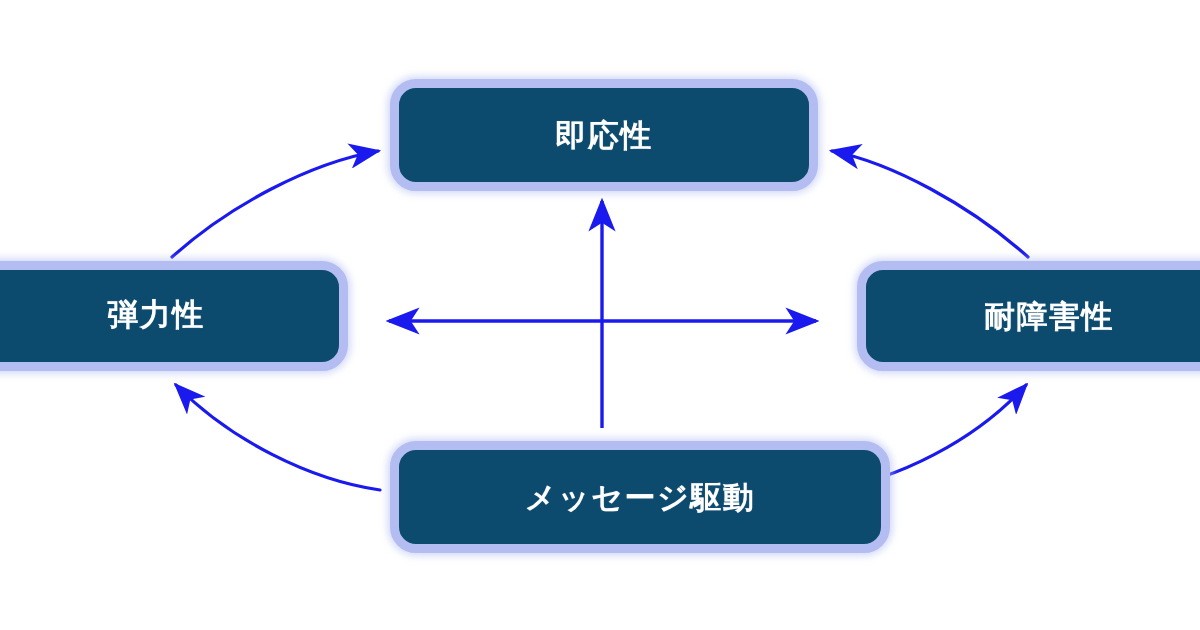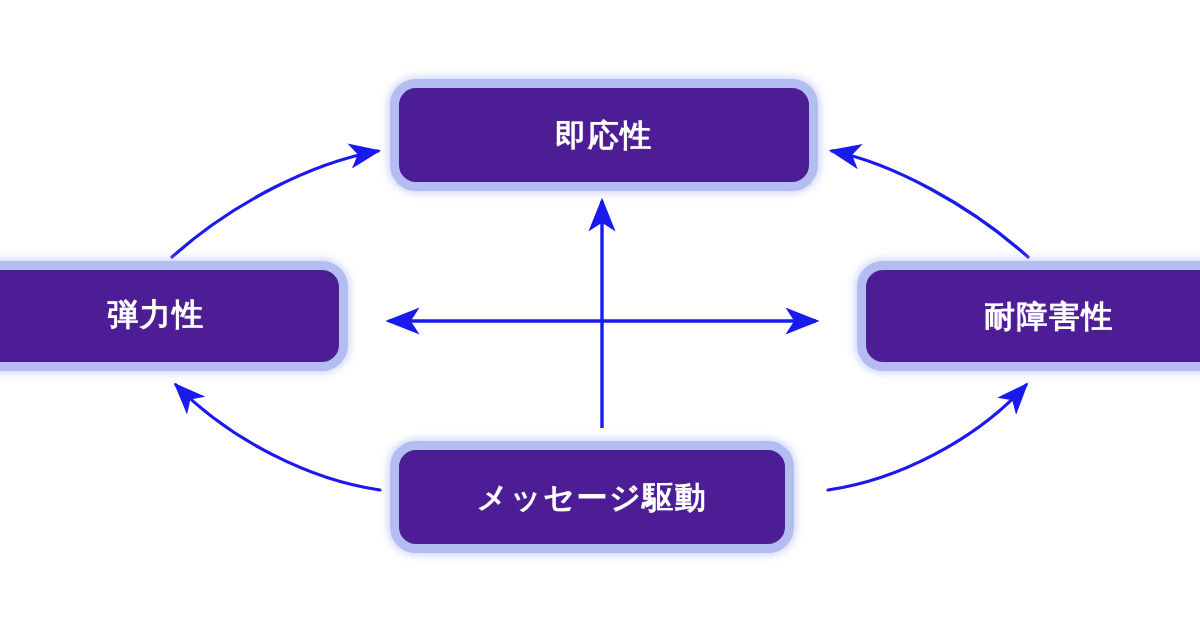--- a/index.html
+++ b/index.html
@@ -24,21 +24,21 @@
     width: 1200px;
     height: 630px;
     pointer-events: none;
   }
   .node {
     position: absolute;
     box-sizing: border-box;
     display: flex;
     align-items: center;
     justify-content: center;
-    background: #4c1d95;
+    background: #0c4a6e;
     border: 9px solid #b3bdf2;
     border-radius: 26px;
     box-shadow: 0 0 7px 3px rgba(179,189,242,0.55);
     z-index: 2;
   }
   .node-label {
     color: #ffffff;
     font-size: 31px;
     font-weight: bold;
     letter-spacing: 1.5px;
@@ -51,21 +51,21 @@
   #node-responsive {
     left: 390px;
     top: 79px;
     width: 428px;
     height: 112px;
   }
   
   #node-message-driven {
     left: 390px;
     top: 441px;
-    width: 404px;
+    width: 500px;
     height: 112px;
   }
   
   #node-elastic {
     left: -92px;
     top: 261px;
     width: 440px;
     height: 110px;
   }
   #node-elastic .node-label {

